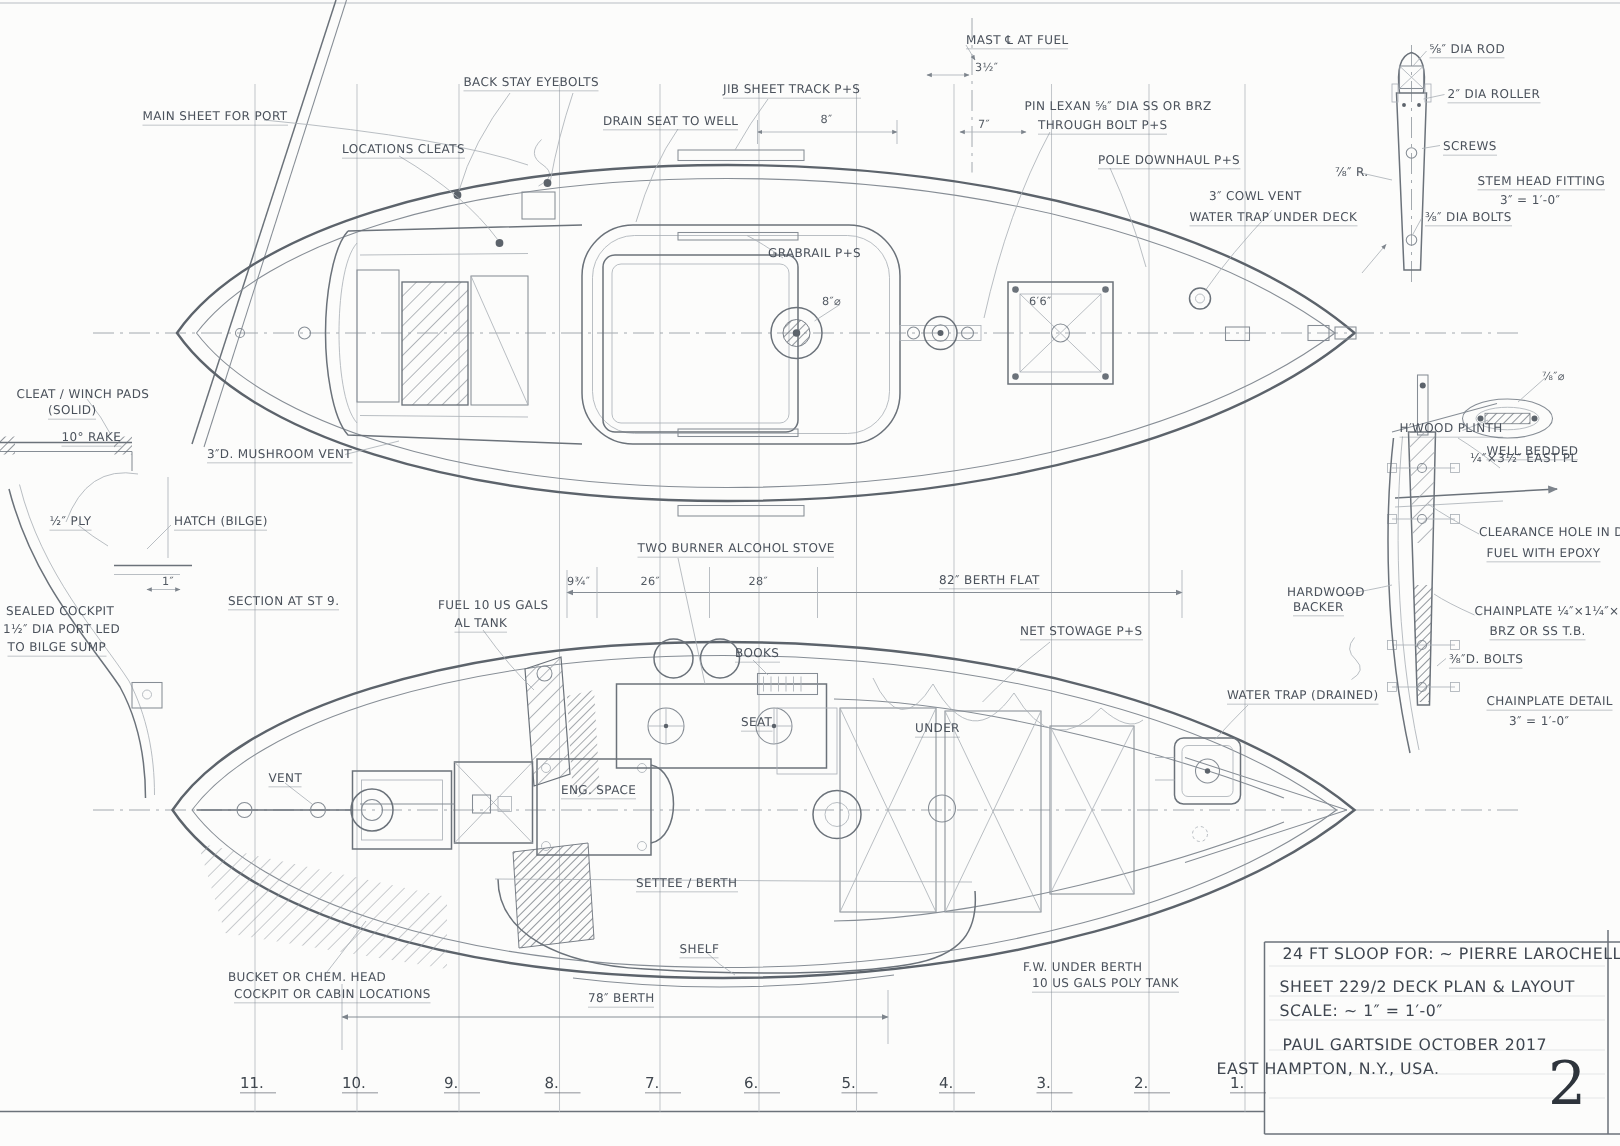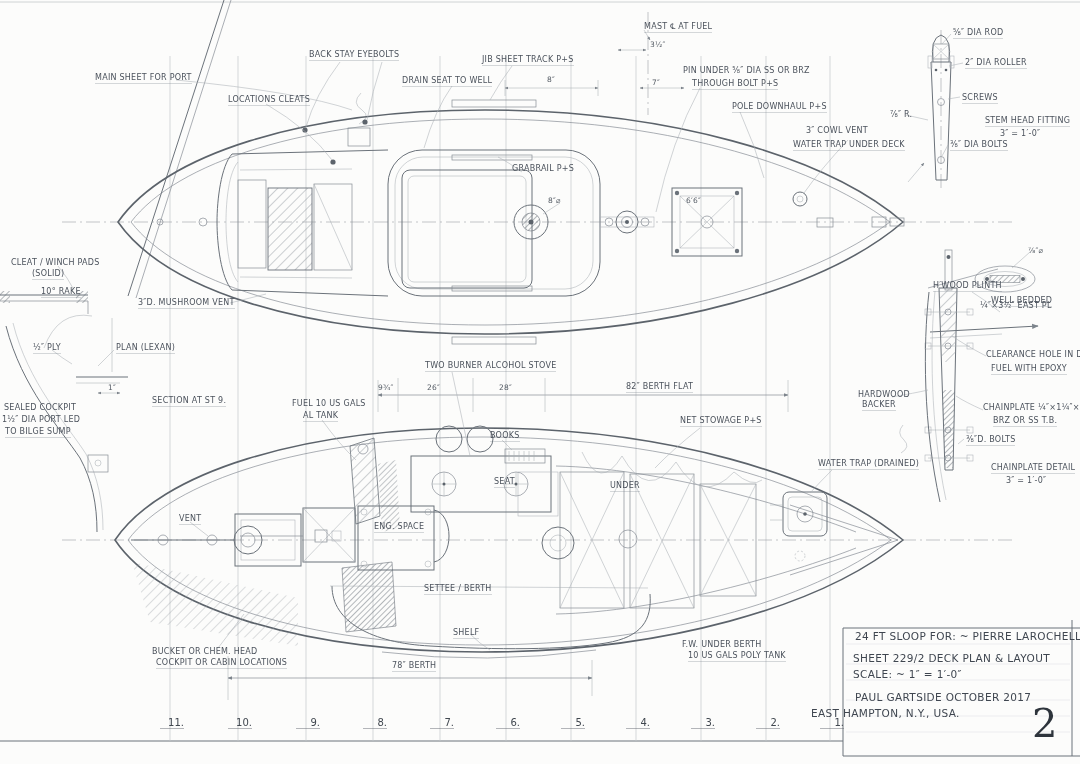--- a/index.html
+++ b/index.html
@@ -4,21 +4,21 @@
 <style>
   html,body{margin:0;padding:0;background:#e8e8e6}
   .page{position:relative;width:1080px;height:764px;background:#fcfcfb;overflow:hidden;
         font-family:"DejaVu Sans",sans-serif}
   .page svg{position:absolute;left:0;top:0}
   .lbl{position:absolute;font-size:8px;line-height:9px;color:#4b525c;letter-spacing:.25px;
        white-space:nowrap}
   .u{border-bottom:1px solid rgba(120,128,138,.30);padding-bottom:1px}
   .dim{font-size:7.5px;color:#545b64}
   .tb{position:absolute;font-size:10.5px;line-height:12px;color:#3f4650;letter-spacing:.35px;white-space:nowrap}
-  .station{position:absolute;font-size:10px;color:#40474f;width:24px;text-align:right;
+  .station{position:absolute;font-size:10px;color:#40474f;width:24px;text-align:left;
            border-bottom:1px solid rgba(90,96,104,.45)}
   .big-num{position:absolute;font-family:"DejaVu Serif",serif;font-size:40px;color:#2e343c}
   
   .s1{stroke:#5c636b;stroke-width:1.6;fill:none}
   .s2{stroke:#6b727a;stroke-width:1;fill:none}
   .s3{stroke:#868d95;stroke-width:.7;fill:none}
   .s4{stroke:#aab0b6;stroke-width:.55;fill:none}
   .cl{stroke:#9aa0a6;stroke-width:.6;fill:none;stroke-dasharray:14 4 2 4}
   .grid{stroke:#c3c7cb;stroke-width:.7}
   .rule{stroke:#dcdfe2;stroke-width:.5}
@@ -353,21 +353,21 @@
     <line class="rule" x1="846" y1="732" x2="1070" y2="732"></line>
   </g>
 </svg>
 
 <div class="lbl u" style="left:95px;top:73px">MAIN SHEET FOR PORT</div>
 <div class="lbl u" style="left:309px;top:50px">BACK STAY EYEBOLTS</div>
 <div class="lbl u" style="left:228px;top:95px">LOCATIONS CLEATS</div>
 <div class="lbl u" style="left:482px;top:55px">JIB SHEET TRACK P+S</div>
 <div class="lbl u" style="left:402px;top:76px">DRAIN SEAT TO WELL</div>
 <div class="lbl u" style="left:644px;top:22px">MAST ℄ AT FUEL</div>
-<div class="lbl" style="left:683px;top:66px">PIN UNDER ⅝″ DIA SS OR BRZ</div>
+<div class="lbl" style="left:683px;top:66px">PIN LEXAN ⅝″ DIA SS OR BRZ</div>
 <div class="lbl u" style="left:692px;top:79px">THROUGH BOLT P+S</div>
 <div class="lbl u" style="left:732px;top:102px">POLE DOWNHAUL P+S</div>
 <div class="lbl" style="left:806px;top:126px">3″ COWL VENT</div>
 <div class="lbl u" style="left:793px;top:140px">WATER TRAP UNDER DECK</div>
 <div class="lbl" style="left:512px;top:164px">GRABRAIL P+S</div>
 <div class="lbl dim" style="left:548px;top:196px">8″⌀</div>
 <div class="lbl dim" style="left:686px;top:196px">6′6″</div>
 <div class="lbl u" style="left:138px;top:298px">3″D. MUSHROOM VENT</div>
 <div class="lbl dim" style="left:650px;top:40px">3½″</div>
 <div class="lbl dim" style="left:652px;top:78px">7″</div>
@@ -392,21 +392,21 @@
 <div class="lbl u" style="left:966px;top:435px">⅜″D. BOLTS</div>
 <div class="lbl u" style="left:991px;top:463px">CHAINPLATE DETAIL</div>
 <div class="lbl" style="left:1006px;top:476px">3″ = 1′-0″</div>
 <div class="lbl" style="left:858px;top:390px">HARDWOOD</div>
 <div class="lbl u" style="left:862px;top:400px">BACKER</div>
 
 <div class="lbl" style="left:11px;top:258px">CLEAT / WINCH PADS</div>
 <div class="lbl u" style="left:32px;top:269px">(SOLID)</div>
 <div class="lbl u" style="left:41px;top:287px">10° RAKE</div>
 <div class="lbl u" style="left:33px;top:343px">½″ PLY</div>
-<div class="lbl u" style="left:116px;top:343px">PLAN (LEXAN)</div>
+<div class="lbl u" style="left:116px;top:343px">HATCH (BILGE)</div>
 <div class="lbl dim" style="left:108px;top:383px">1″</div>
 <div class="lbl" style="left:4px;top:403px">SEALED COCKPIT</div>
 <div class="lbl" style="left:2px;top:415px">1½″ DIA PORT LED</div>
 <div class="lbl u" style="left:5px;top:427px">TO BILGE SUMP</div>
 <div class="lbl u" style="left:152px;top:396px">SECTION AT ST 9.</div>
 
 <div class="lbl u" style="left:425px;top:361px">TWO BURNER ALCOHOL STOVE</div>
 <div class="lbl dim" style="left:378px;top:383px">9¾″</div>
 <div class="lbl dim" style="left:427px;top:383px">26″</div>
 <div class="lbl dim" style="left:499px;top:383px">28″</div>

